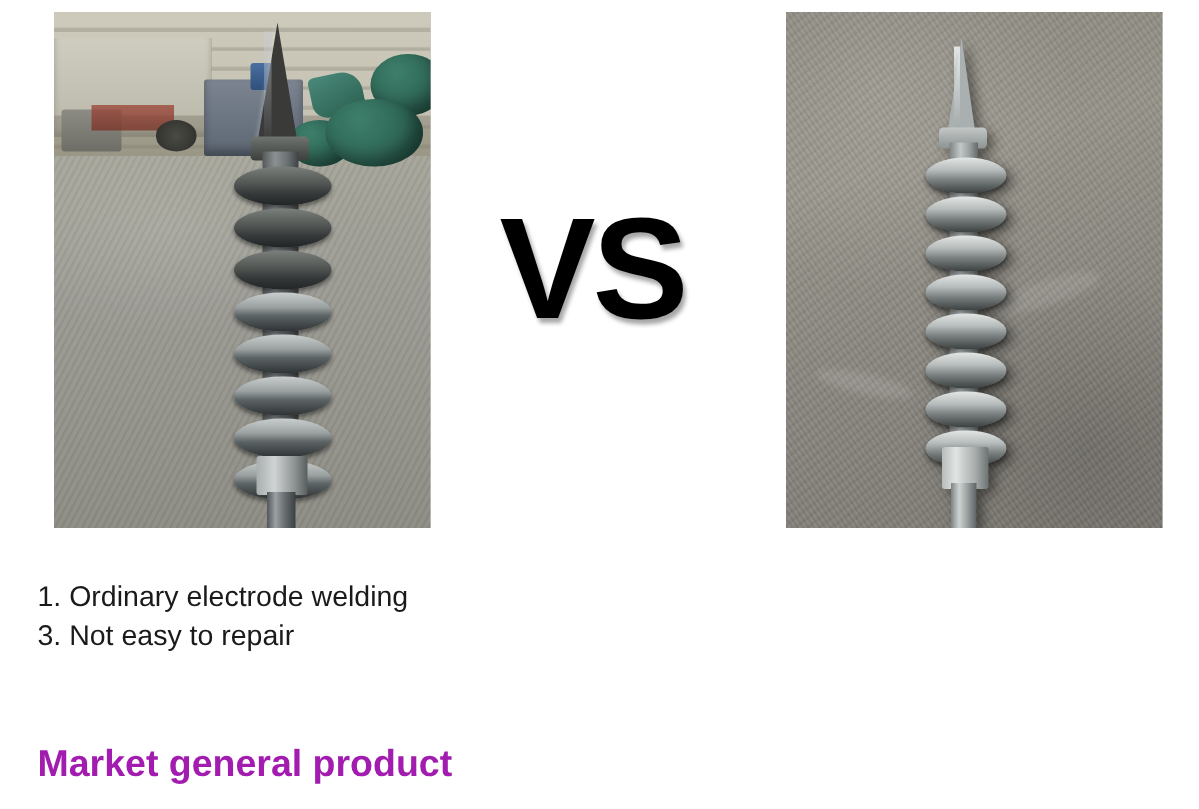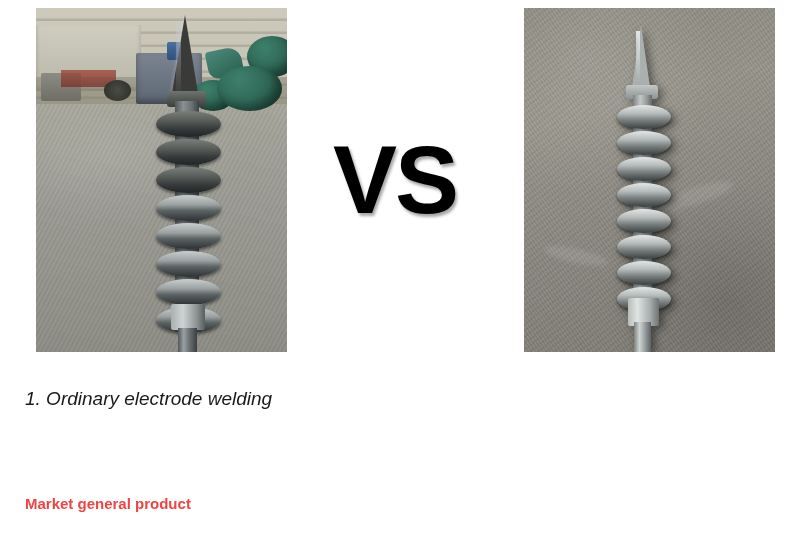--- a/index.html
+++ b/index.html
@@ -295,28 +295,28 @@
   .feature-list {
     position: absolute;
     list-style: none;
     margin: 0;
     padding: 0;
     font-size: 19px;
     line-height: 25.5px;
     color: #1a1a1a;
   }
   .feature-list.left  { left: 25px;  top: 386px; width: 290px; }
-  .feature-list li { white-space: nowrap; font-style: italic; }
+  .feature-list li { white-space: nowrap; }
 
   
   .product-title {
     position: absolute;
-    font-size: 15px;
+    font-size: 25px;
     font-weight: bold;
-    color: #ef4444;
+    color: #a21caf;
     white-space: nowrap;
   }
   .product-title.left  { left: 25px;  top: 495px; }
 </style>
 </head>
 <body>
 
 <div class="panel panel-left">
 
   <div class="photo-frame">
@@ -349,20 +349,21 @@
       <div class="flight" style="top:236px"></div>
       <div class="flight" style="top:264px"></div>
       <div class="flight" style="top:292px"></div>
       <div class="base"></div>
       <div class="stem"></div>
     </div>
   </div>
 
   <ul class="feature-list left">
     <li>1. Ordinary electrode welding</li>
+    <li>3. Not easy to repair</li>
   </ul>
 
   <div class="product-title left">Market general product</div>
 </div>
 
 <div class="vs-label">VS</div>
 
 <div class="panel panel-right">
 
   <div class="photo-frame">

